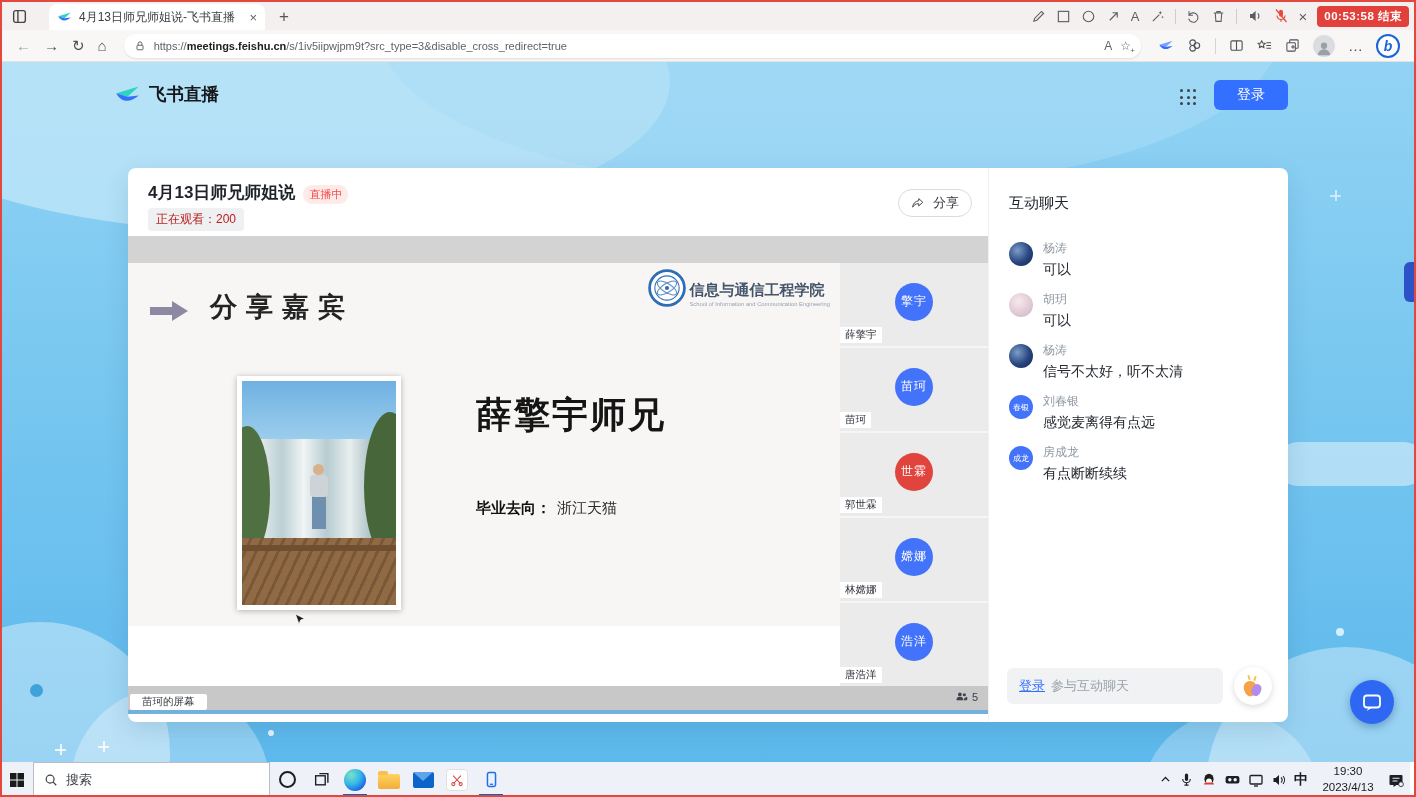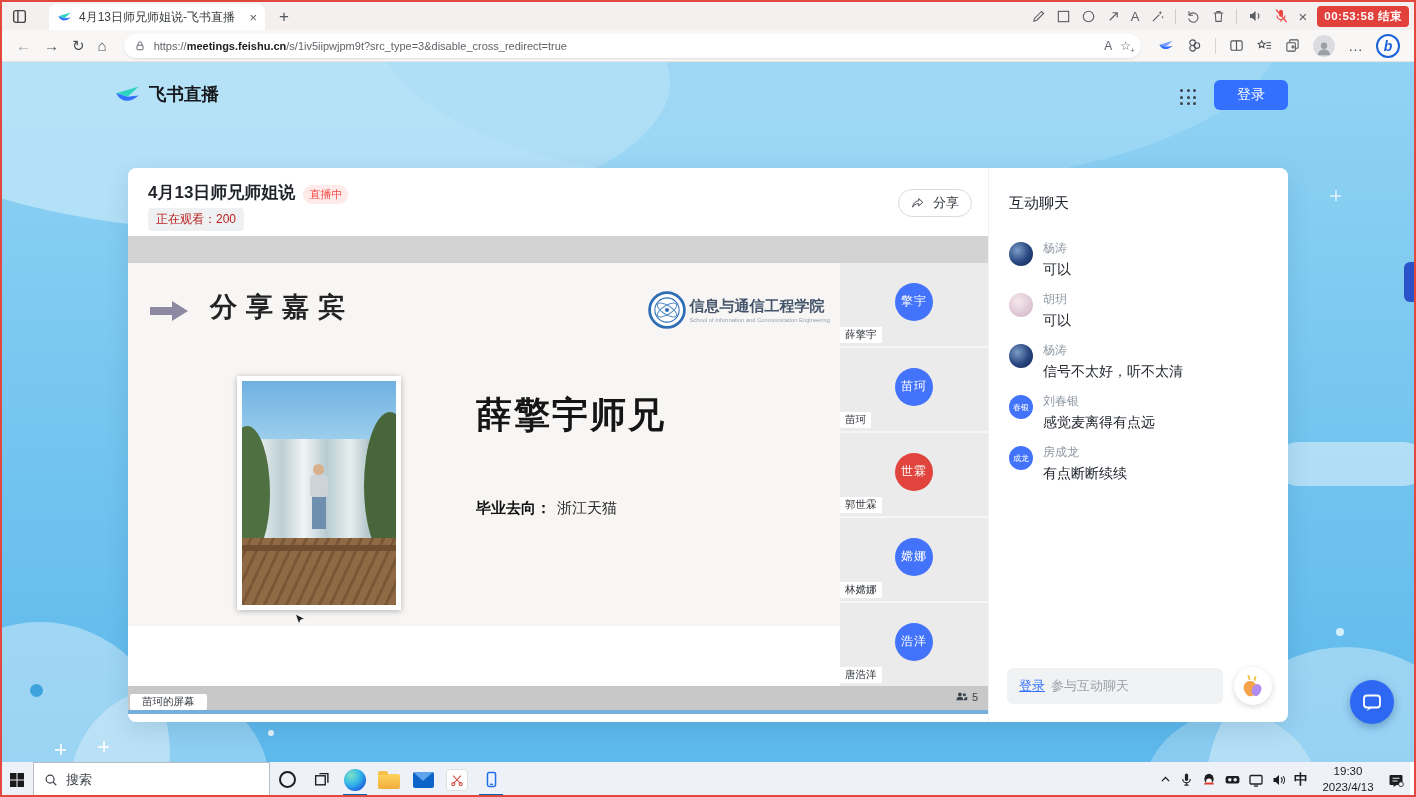--- a/index.html
+++ b/index.html
@@ -61,21 +61,21 @@
   .strip-top { position:absolute; left:0; top:0; width:100%; height:27px; background:#d3d3d3; }
   .slide { position:absolute; left:0; top:27px; width:712px; height:363px; background:#f7f6f4; }
   .pcol { position:absolute; left:712px; top:27px; width:148px; height:423px; background:#e9e9e9; display:flex; flex-direction:column; }
   .strip-bot { position:absolute; left:0; top:450px; width:100%; height:24px; background:#c8c8c8; }
   .blue-bar { position:absolute; left:0; top:474px; width:100%; height:4px; background:#74b0dc; }
   .screen-chip { position:absolute; left:2px; top:458px; background:#fff; font-size:10.5px; color:#33373c; padding:1px 12px; border-radius:2px; z-index:3; }
   .pcount { position:absolute; right:10px; top:454px; display:flex; align-items:center; gap:4px; font-size:11px; color:#3a434e; z-index:3; }
 
   .fat-arrow { position:absolute; left:20px; top:36px; }
   .slide-heading { position:absolute; left:82px; top:26px; font-size:27px; font-weight:700; color:#232323; letter-spacing:9px; }
-  .org { position:absolute; right:10px; top:28px; display:flex; align-items:center; gap:4px; }
+  .org { position:absolute; right:10px; top:6px; display:flex; align-items:flex-end; gap:4px; }
   .org-name { font-size:15px; font-weight:700; color:#44546a; white-space:nowrap; }
   .org-en { font-size:5.8px; color:#97a2b3; margin-top:1px; }
   .guest-name { position:absolute; left:348px; top:128px; font-size:36px; font-weight:800; color:#151515; letter-spacing:2px; }
   .dest { position:absolute; left:348px; top:236px; font-size:15px; }
   .dest b { color:#111; }
   .dest span { font-family:"Liberation Serif","DejaVu Serif",serif; color:#2b2b2b; margin-left:6px; }
   .cursor { position:absolute; left:166px; top:350px; }
 
   .photo { position:absolute; left:109px; top:113px; width:164px; height:234px; border:5px solid #fff; box-shadow:0 1px 6px rgba(0,0,0,.28); background:#7fb6dd; overflow:hidden; }
   .ph-sky { position:absolute; left:0; top:0; width:100%; height:34%; background:linear-gradient(180deg,#6fb1e2,#a9d6ef); }

